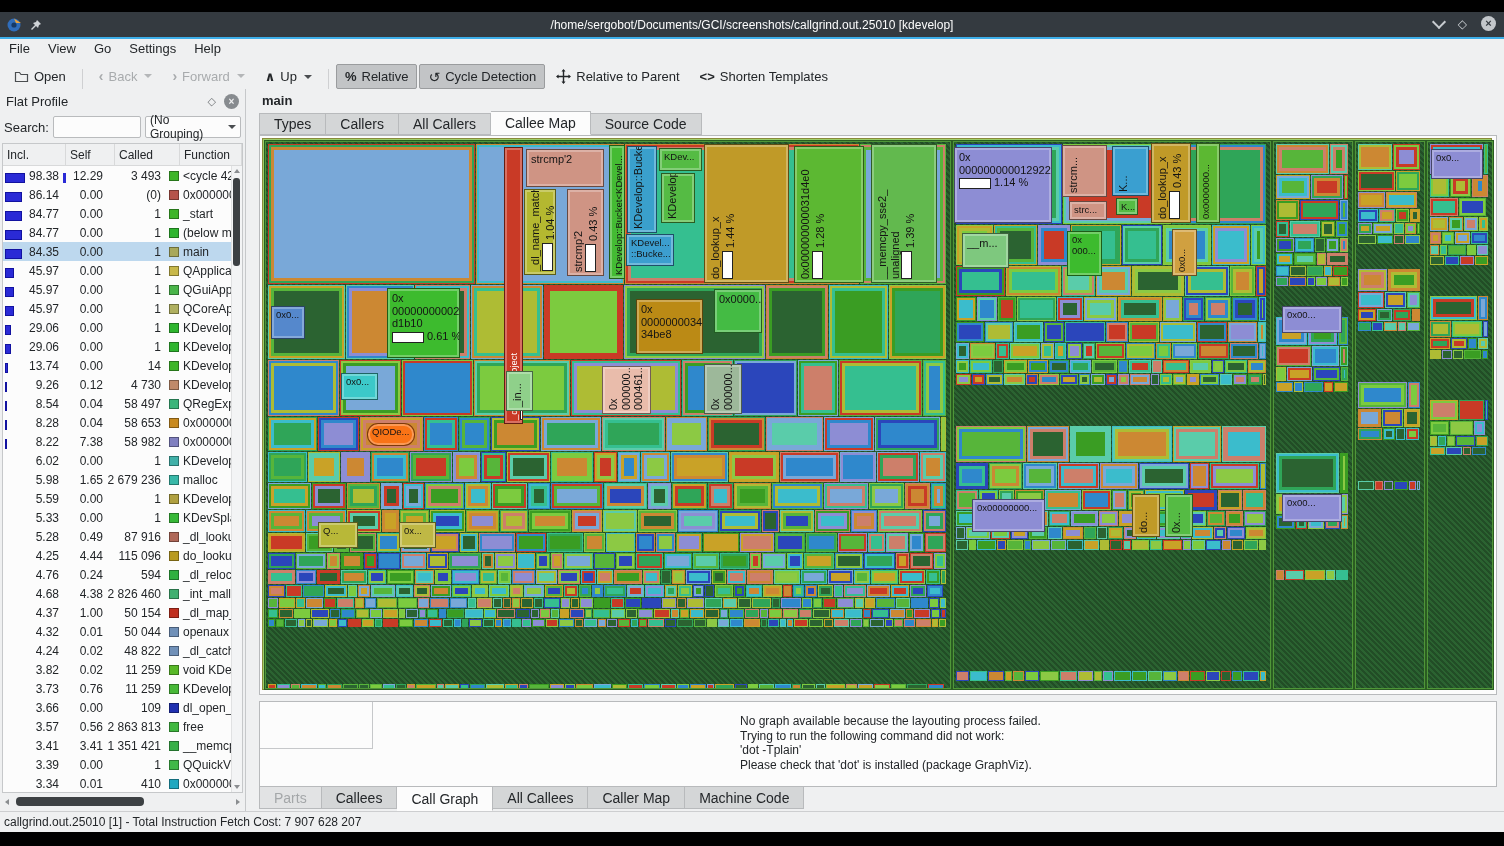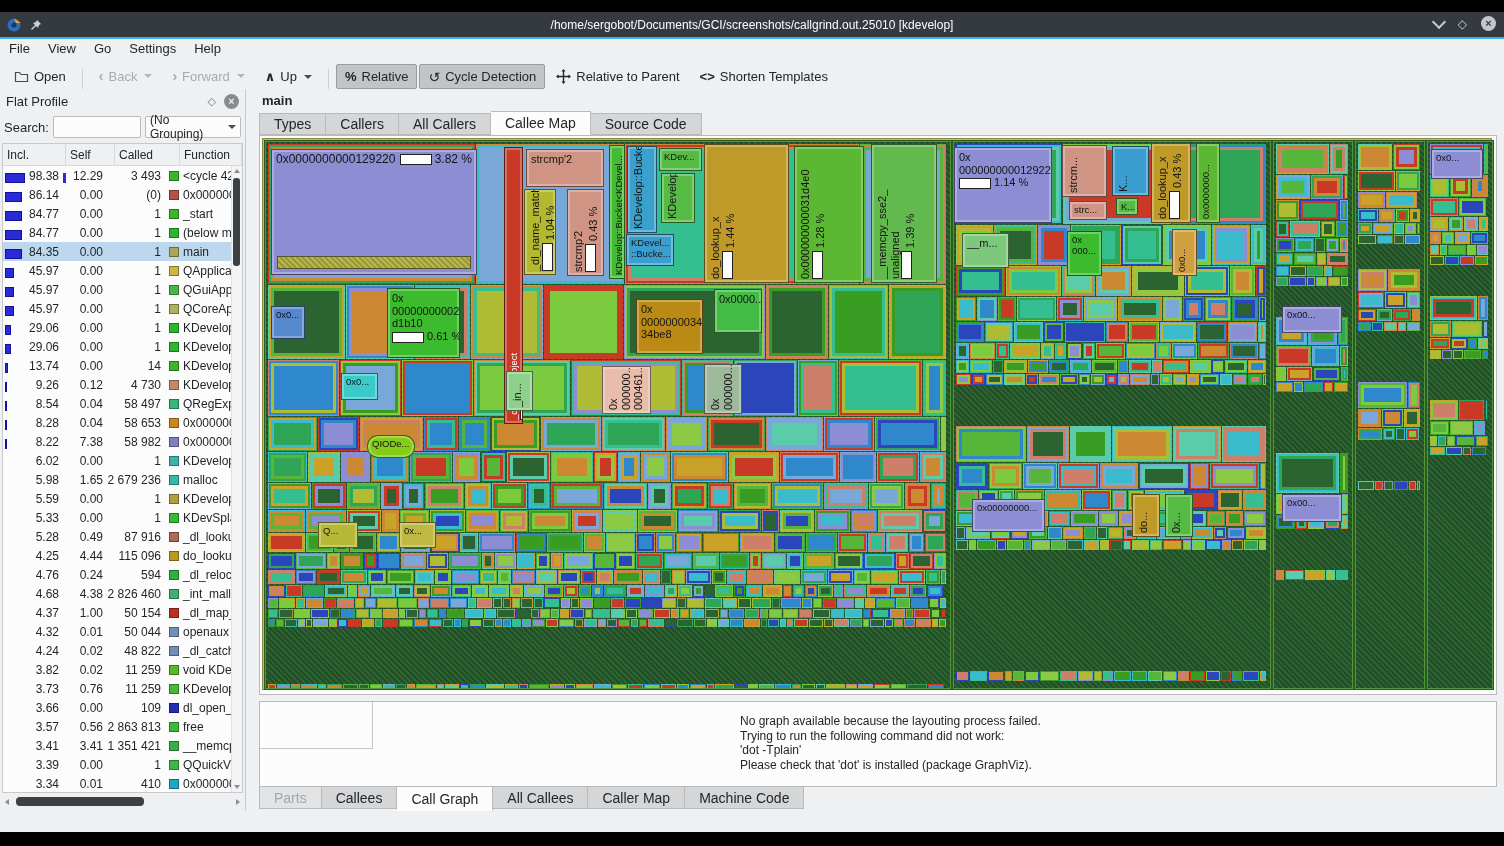--- a/index.html
+++ b/index.html
@@ -1413,27 +1413,20 @@
               <div class="tile" style="left: 2px; top: 294px; width: 7px; height: 10px; background: rgb(174, 188, 52); border: 1px solid rgb(140, 201, 68);"></div>
               <div class="tile" style="left: 10px; top: 294px; width: 8px; height: 10px; background: rgb(47, 165, 88); border: 1px solid rgb(59, 188, 204);"></div>
               <div class="tile" style="left: 19px; top: 294px; width: 8px; height: 10px; background: rgb(140, 201, 68); border: 1px solid rgb(87, 181, 58);"></div>
               <div class="tile" style="left: 28px; top: 294px; width: 19px; height: 10px; background: rgb(87, 181, 58); border: 1px solid rgb(43, 70, 187);"></div>
               <div class="tile" style="left: 48px; top: 294px; width: 12px; height: 10px; background: rgb(201, 162, 39); border: 1px solid rgb(47, 165, 88);"></div>
               <div class="tile" style="left: 2px; top: 305px; width: 15px; height: 8px; background: rgb(201, 162, 39); border: 1px solid rgb(53, 191, 144);"></div>
               <div class="tile" style="left: 18px; top: 305px; width: 16px; height: 8px; background: rgb(43, 70, 187); border: 1px solid rgb(90, 204, 170);"></div>
               <div class="tile dk" style="left: 35px; top: 305px; width: 8px; height: 8px; background: rgb(140, 201, 68); border: 1px solid rgb(205, 127, 106);"></div>
               <div class="tile dk" style="left: 44px; top: 305px; width: 14px; height: 8px; background: rgb(59, 188, 204); border: 1px solid rgb(47, 136, 204);"></div>
             </div>
-            <div class="blk big" style="left: 8px; top: 10px; width: 206px; height: 126px; background: rgb(141, 141, 212);">
-              <div class="toprow">
-                <span>0x0000000000129220</span>
-                <span class="pwrap"><span class="pbar"></span>3.82 %</span>
-              </div>
-              <div class="strip"></div>
-            </div>
             <div class="blk vert" style="left: 241px; top: 8px; width: 19px; height: 277px; background: rgb(201, 58, 38); color: rgb(255, 255, 255); font-size: 9.5px;"><span class="bline">_dl_map_object</span><span class="pwrap"><span class="pbar"></span>1.96 %</span></div>
             <div class="blk" style="left: 263px; top: 10px; width: 78px; height: 38px; background: rgb(207, 148, 132);">
               <span class="bline">strcmp'2</span>
             </div>
             <div class="blk vert" style="left: 261px; top: 50px; width: 32px; height: 86px; background: rgb(180, 184, 48);"><span class="bline">_dl_name_match_p</span><span class="pwrap"><span class="pbar"></span>1.04 %</span></div>
             <div class="blk vert" style="left: 304px; top: 50px; width: 37px; height: 87px; background: rgb(207, 148, 132);"><span class="bline">strcmp'2</span><span class="pwrap"><span class="pbar"></span>0.43 %</span></div>
             <div class="blk vert" style="left: 346px; top: 6px; width: 16px; height: 134px; background: rgb(68, 187, 51); font-size: 9.5px;">
               <span class="bline">KDevelop::Bucket&lt;KDevel...</span>
             </div>
             <div class="blk vert" style="left: 364px; top: 7px; width: 30px; height: 87px; background: rgb(58, 160, 204);">
@@ -1472,21 +1465,21 @@
             </div>
             <div class="blk vert" style="left: 339px; top: 227px; width: 49px; height: 48px; background: rgb(233, 188, 171);">
               <span class="bline">0x</span>
               <span class="bline">000000...</span>
               <span class="bline">000461...</span>
             </div>
             <div class="blk vert" style="left: 441px; top: 225px; width: 38px; height: 50px; background: rgb(157, 184, 154);">
               <span class="bline">0x</span>
               <span class="bline">000000...</span>
             </div>
-            <div class="blk" style="left: 104px; top: 296px; width: 48px; height: 23px; background: #84cc16; font-size: 9.5px; border-radius: 11px;">
+            <div class="blk" style="left: 104px; top: 284px; width: 48px; height: 23px; background: #f97316; font-size: 9.5px; border-radius: 11px;">
               <span class="bline">QIODe...</span>
             </div>
             <div class="blk" style="left: 55px; top: 383px; width: 40px; height: 26px; background: rgb(184, 184, 56); font-size: 9.5px;">
               <span class="bline">Q...</span>
             </div>
             <div class="blk" style="left: 136px; top: 383px; width: 37px; height: 26px; background: rgb(191, 184, 69); font-size: 9.5px;">
               <span class="bline">0x...</span>
             </div>
             <div class="blk" style="left: 691px; top: 8px; width: 98px; height: 76px; background: rgb(141, 141, 212);"><span class="bline">0x</span><span class="bline">0000000000129220</span><span class="pwrap"><span class="pbar"></span>1.14 %</span></div>
             <div class="blk vert" style="left: 799px; top: 6px; width: 45px; height: 52px; background: rgb(207, 148, 132);">
@@ -1549,14 +1542,17 @@
         <div id="graph-msg">
           <div>No graph available because the layouting process failed.</div>
           <div>Trying to run the following command did not work:</div>
           <div>'dot -Tplain'</div>
           <div>Please check that 'dot' is installed (package GraphViz).</div>
         </div>
       </div>
     </div>
   </div>
 
+  <div id="statusbar">
+    <span>callgrind.out.25010 [1] - Total Instruction Fetch Cost: 7 907 628 207</span>
+  </div>
 </div>
 <div id="black-bottom"></div>
 
 </body></html>

